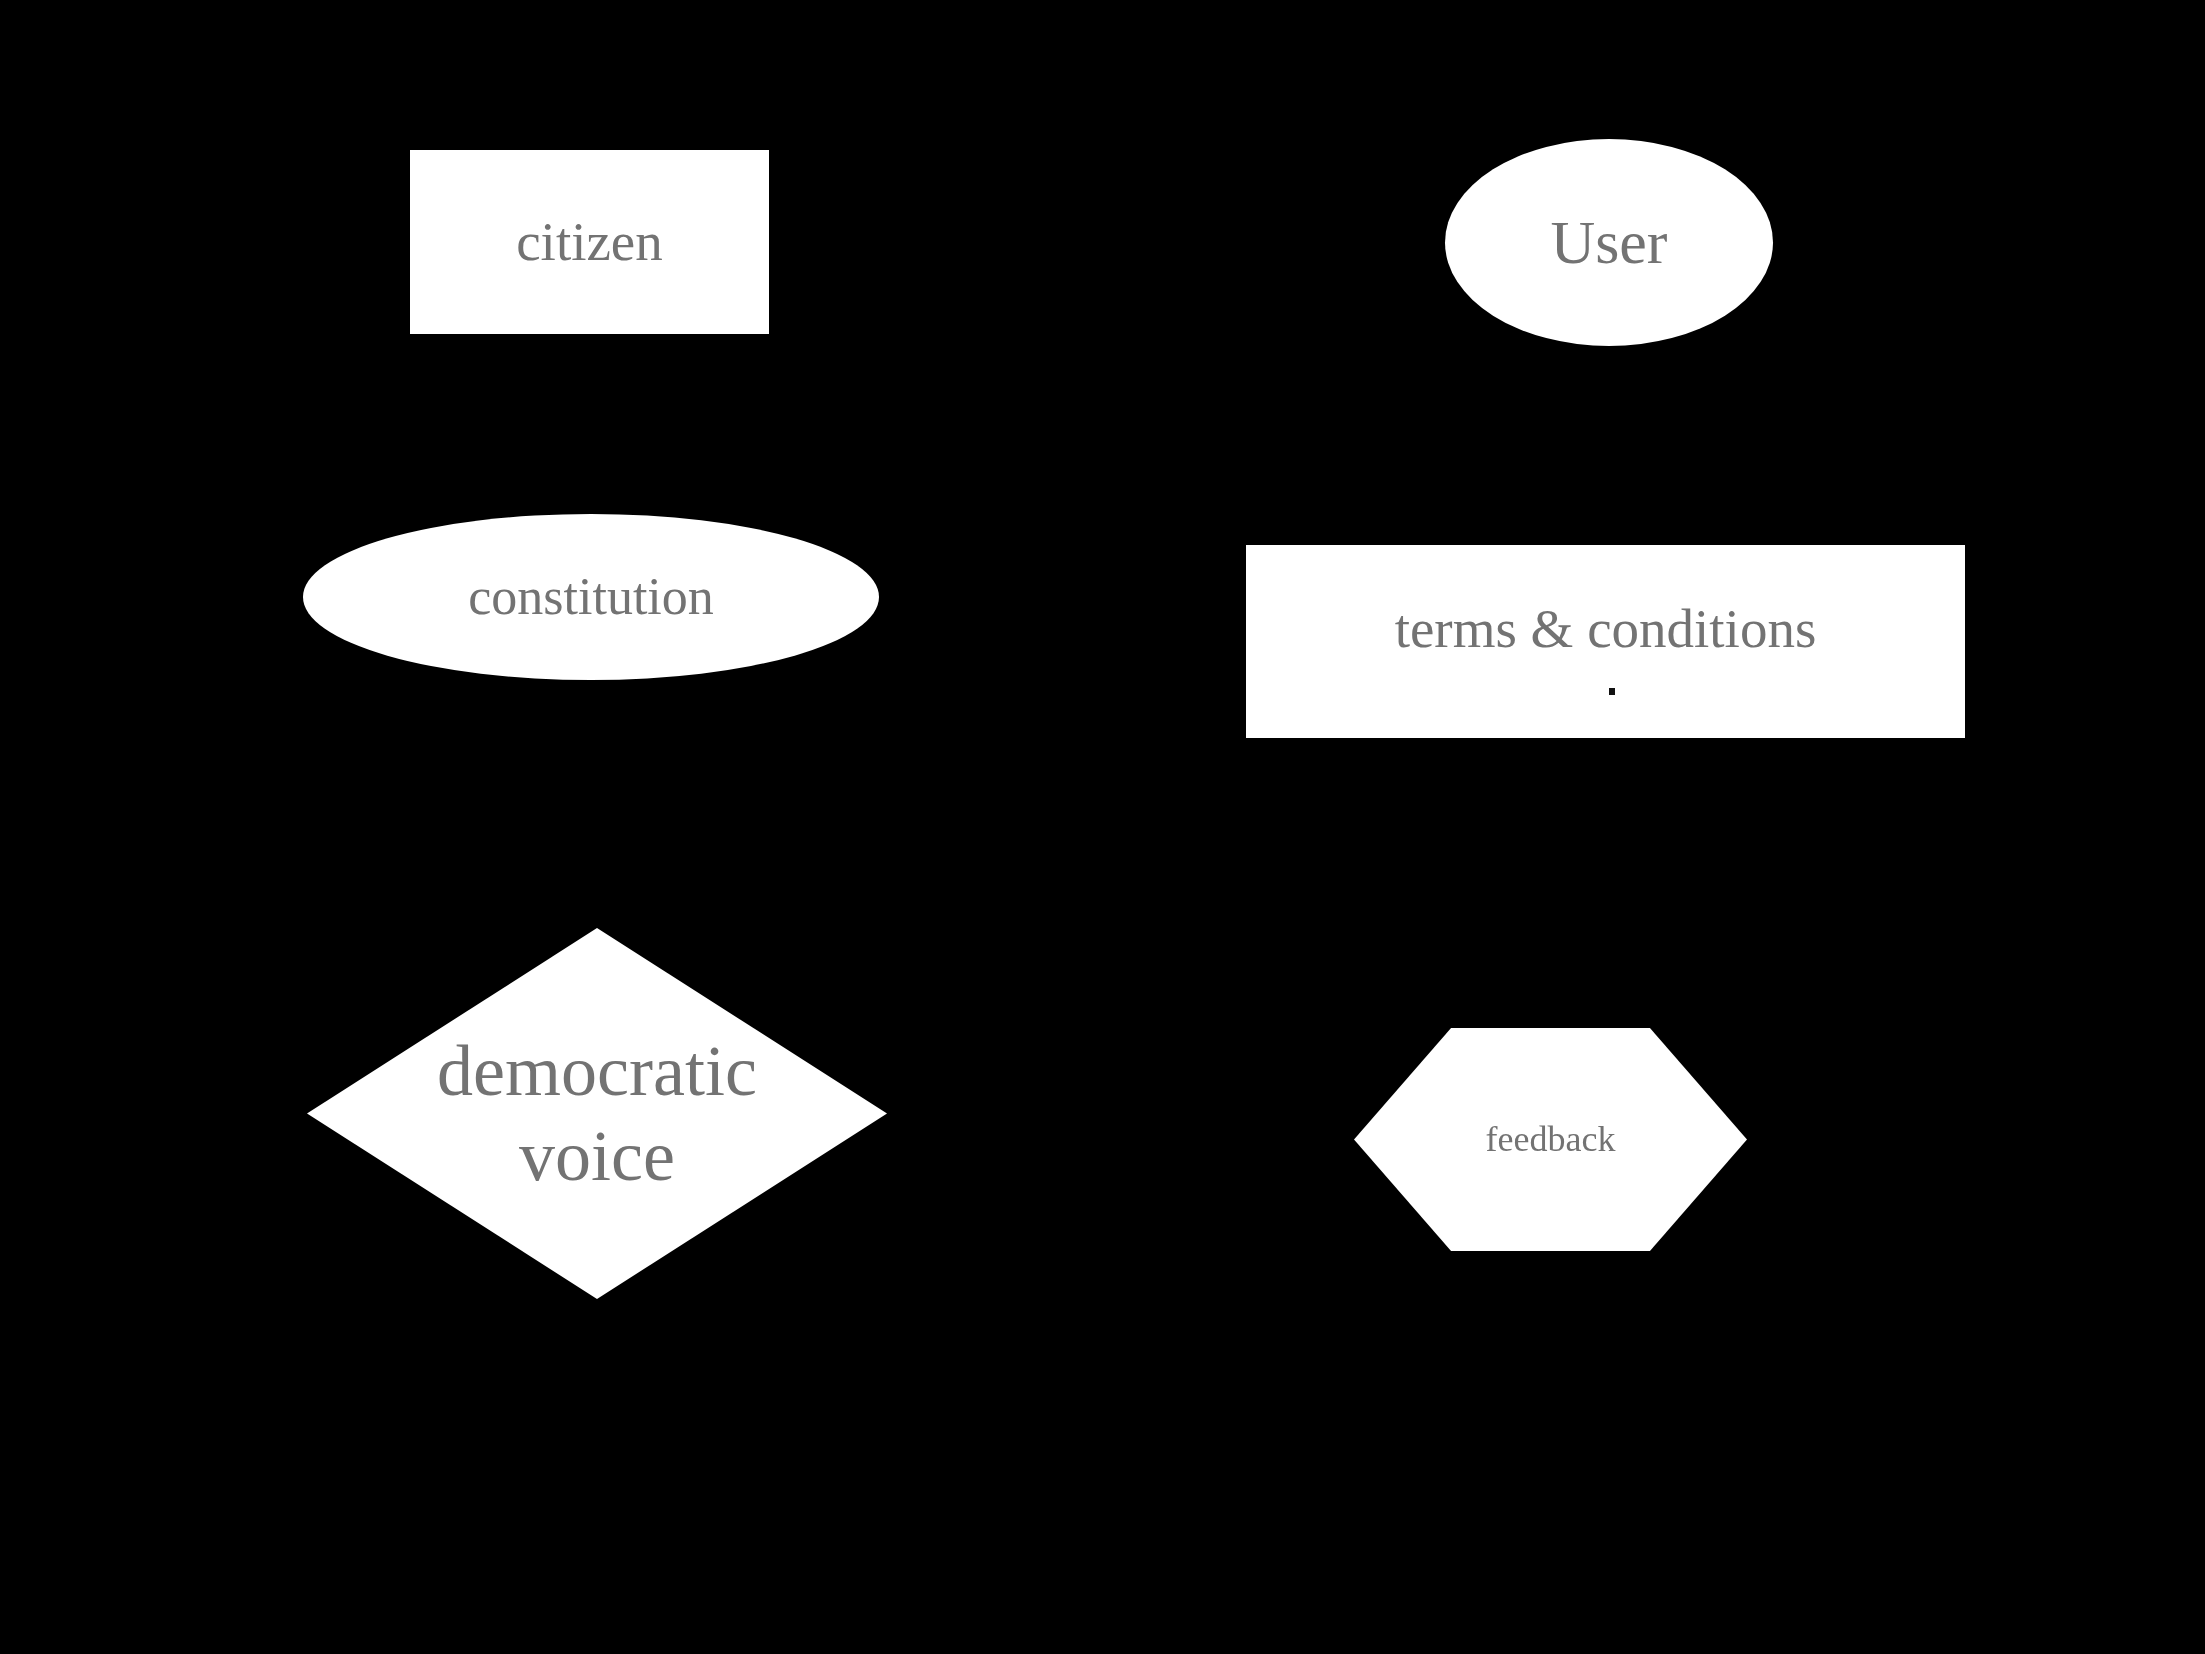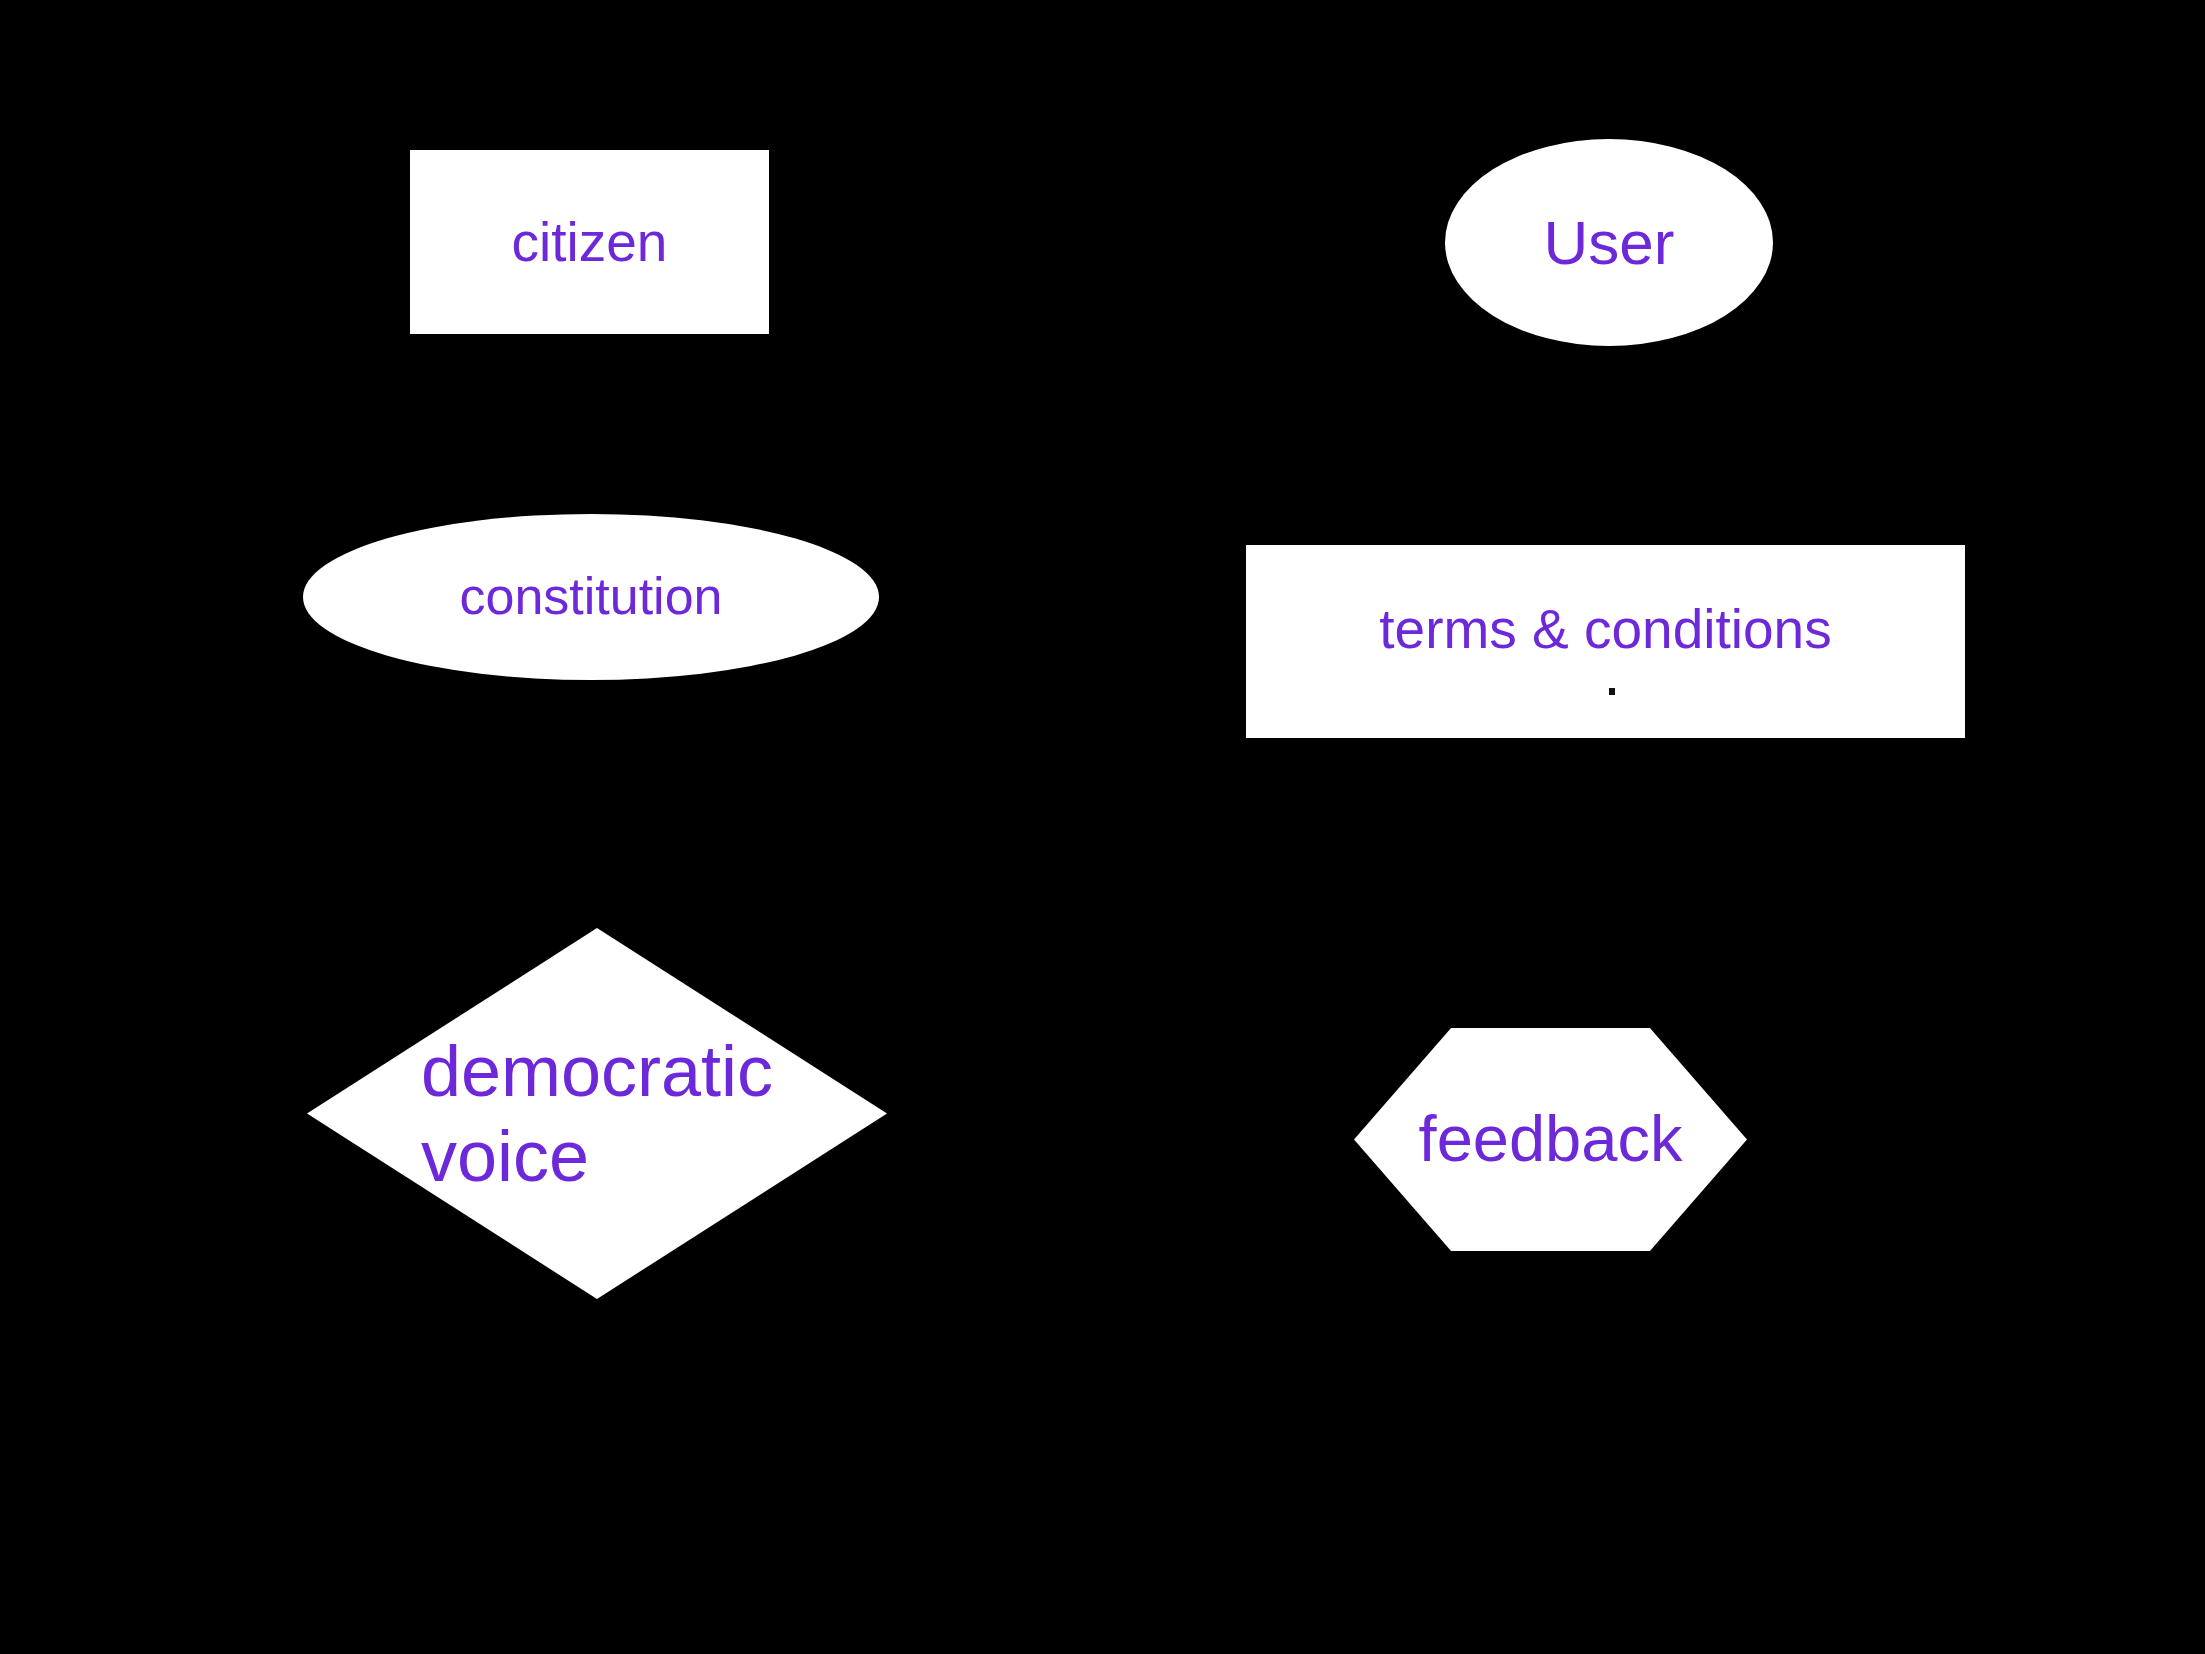--- a/index.html
+++ b/index.html
@@ -15,23 +15,25 @@
     background: #000000;
     overflow: hidden;
     font-family: "Liberation Sans", sans-serif;
   }
   .node {
     position: absolute;
     box-sizing: border-box;
     display: flex;
     align-items: center;
     justify-content: center;
-    color: #6d28d9;
+    color: #737373;
+    text-align: center;
     line-height: 1.18;
     user-select: none;
+    font-family: Liberation Serif, serif;
   }
   .node .label {
     position: relative;
     z-index: 2;
     white-space: pre-line;
     padding: 0 5.3px;
   }
   
   .shape-rect {
     background: #ffffff;
@@ -67,21 +69,21 @@
     left: 1246px; top: 545px;  width: 719px;  height: 193px;
     font-size: 55px;
   }
   #node-terms .label { transform: translateY(-12.4px); }
   #node-democratic-voice {
     left: 307px;  top: 928px; width: 580px; height: 371px;
     font-size: 72px;
   }
   #node-feedback {
     left: 1354px; top: 1028px; width: 393px; height: 223px;
-    font-size: 65px;
+    font-size: 36px;
   }
   
   #terms-artifact {
     position: absolute;
     left: 1609px;
     top: 688px;
     width: 6.2px;
     height: 7px;
     background: #111111;
     z-index: 3;

